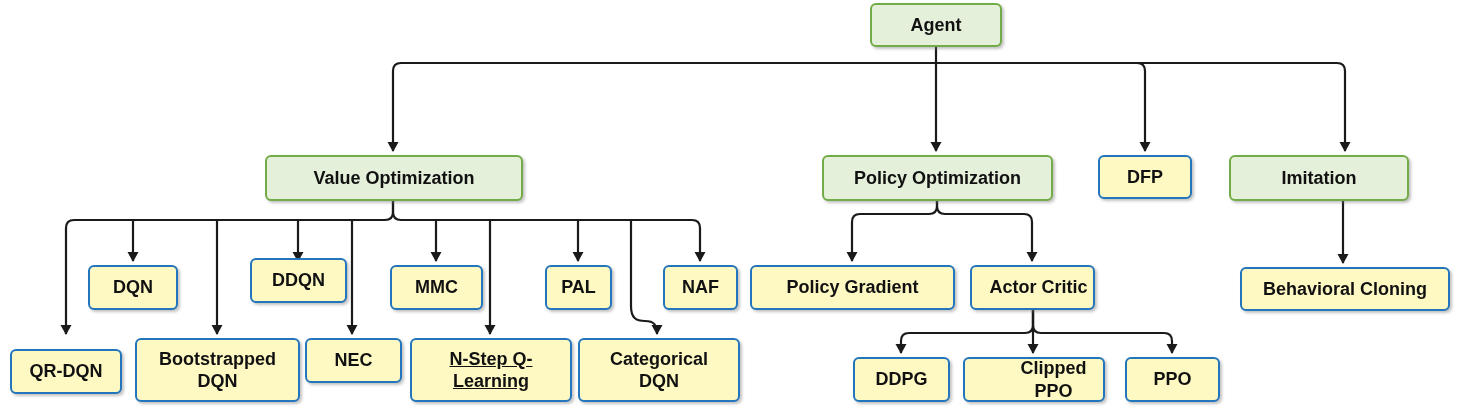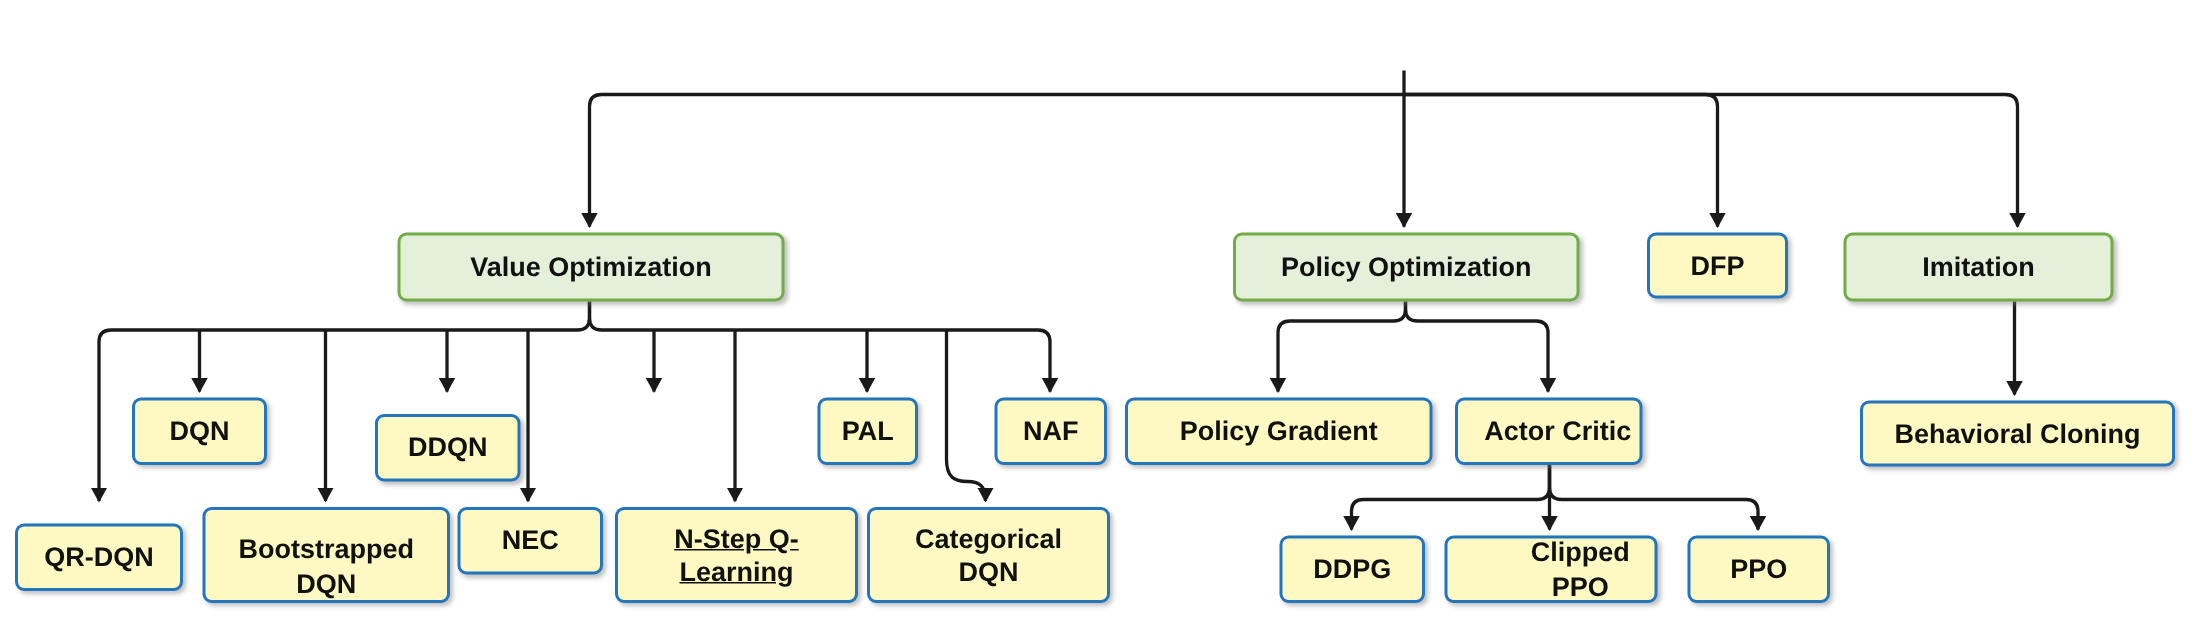--- a/index.html
+++ b/index.html
@@ -72,41 +72,43 @@
       <path d="M937,201 V206 Q937,214 945,214 H1024 Q1032,214 1032,222 V261" marker-end="url(#ah)"></path>
 
       <path d="M1033,310 V353" marker-end="url(#ah)"></path>
       <path d="M1033,310 V325 Q1033,333 1025,333 H909 Q901,333 901,341 V353" marker-end="url(#ah)"></path>
       <path d="M1033,310 V325 Q1033,333 1041,333 H1164 Q1172,333 1172,341 V353" marker-end="url(#ah)"></path>
 
       <path d="M1343,201 V263" marker-end="url(#ah)"></path>
     </g>
   </svg>
 
+  <div class="node green" style="left:870px;top:3px;width:132px;height:44px;font-size:18px;">Agent</div>
 
   <div class="node green" style="left:265px;top:155px;width:258px;height:46px;">Value Optimization</div>
 
   <div class="node green" style="left:822px;top:155px;width:231px;height:46px;">Policy Optimization</div>
 
   <div class="node blue" style="left:1098px;top:155px;width:94px;height:44px;">DFP</div>
 
   <div class="node green" style="left:1229px;top:155px;width:180px;height:46px;">Imitation</div>
 
   <div class="node blue" style="left:88px;top:265px;width:90px;height:45px;">DQN</div>
 
-  <div class="node blue" style="left:250px;top:276px;width:97px;height:45px;">DDQN</div>
+  <div class="node blue" style="left:250px;top:258px;width:97px;height:45px;">DDQN</div>
 
+  <div class="node blue" style="left:390px;top:265px;width:93px;height:45px;">MMC</div>
 
   <div class="node blue" style="left:545px;top:265px;width:67px;height:45px;">PAL</div>
 
   <div class="node blue" style="left:663px;top:265px;width:75px;height:45px;">NAF</div>
 
   <div class="node blue" style="left:10px;top:338px;width:112px;height:45px;margin-top:11px;">QR-DQN</div>
 
-  <div class="node blue wrap" style="left:135px;top:338px;width:165px;height:64px;align-items:flex-end;">
+  <div class="node blue wrap" style="left:135px;top:338px;width:165px;height:64px;">
     <span style="max-width:125px;">Bootstrapped DQN</span>
   </div>
 
   <div class="node blue" style="left:305px;top:338px;width:97px;height:45px;">NEC</div>
 
   <div class="node blue wrap" style="left:410px;top:338px;width:162px;height:64px;text-decoration:underline;">
     <span style="max-width:100px;">N-Step Q-Learning</span>
   </div>
 
   <div class="node blue wrap" style="left:578px;top:338px;width:162px;height:64px;">

